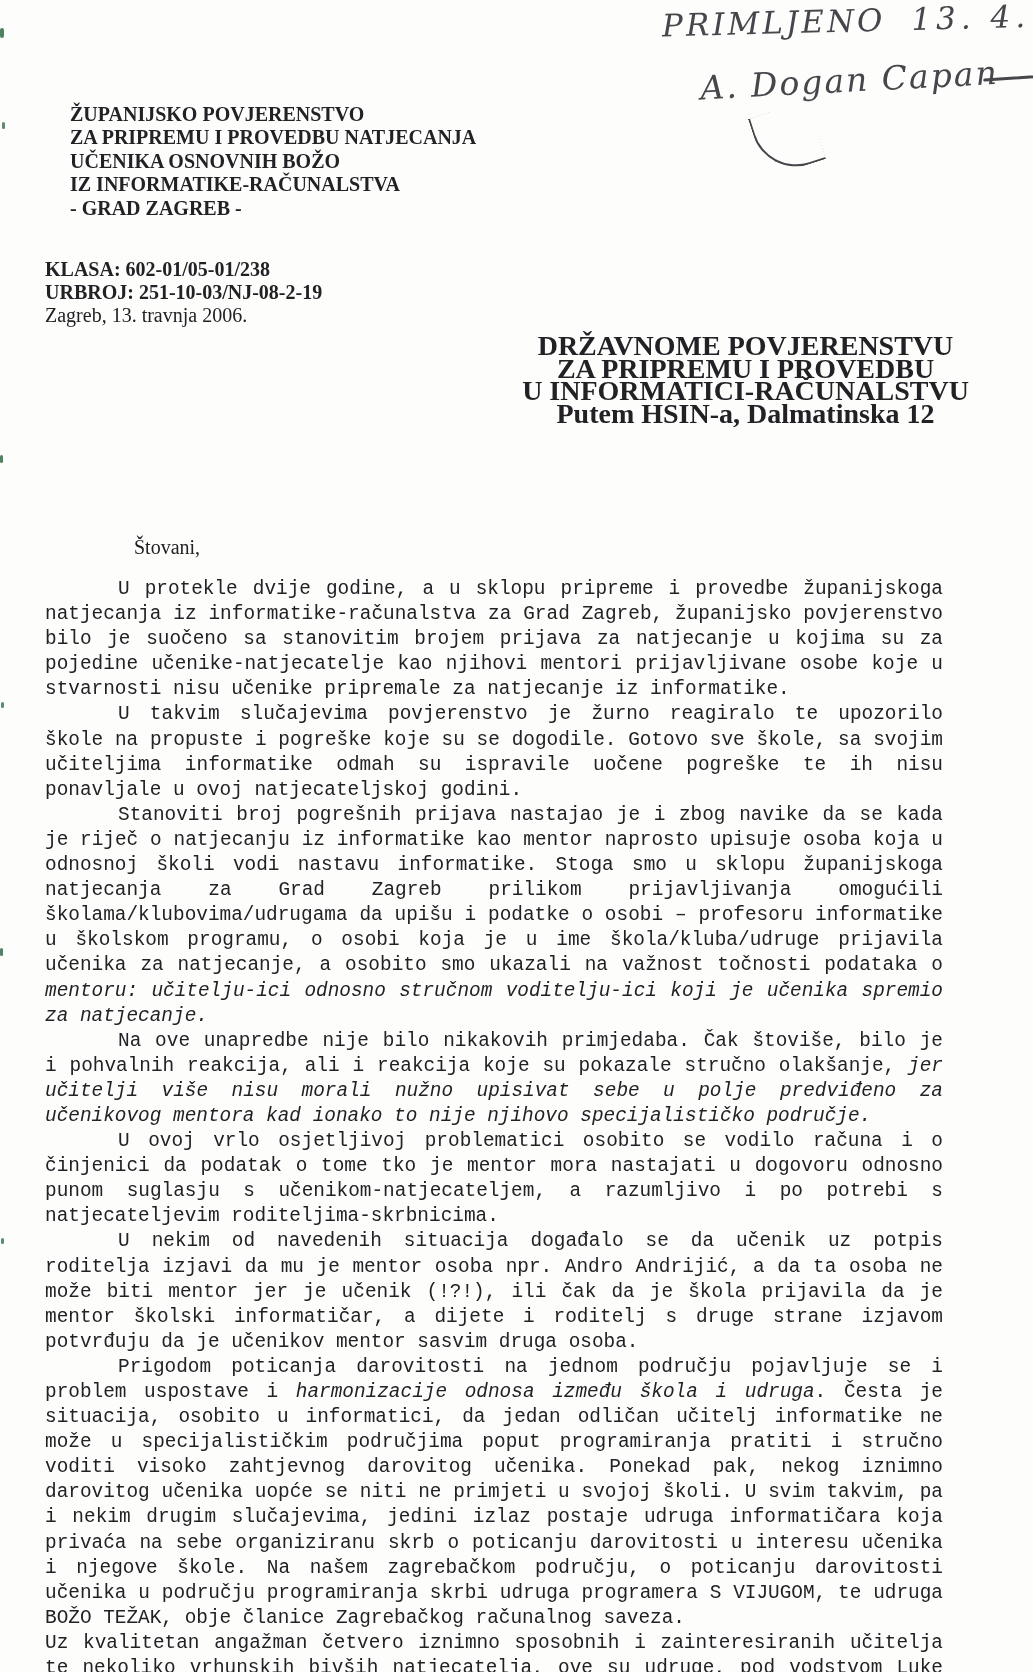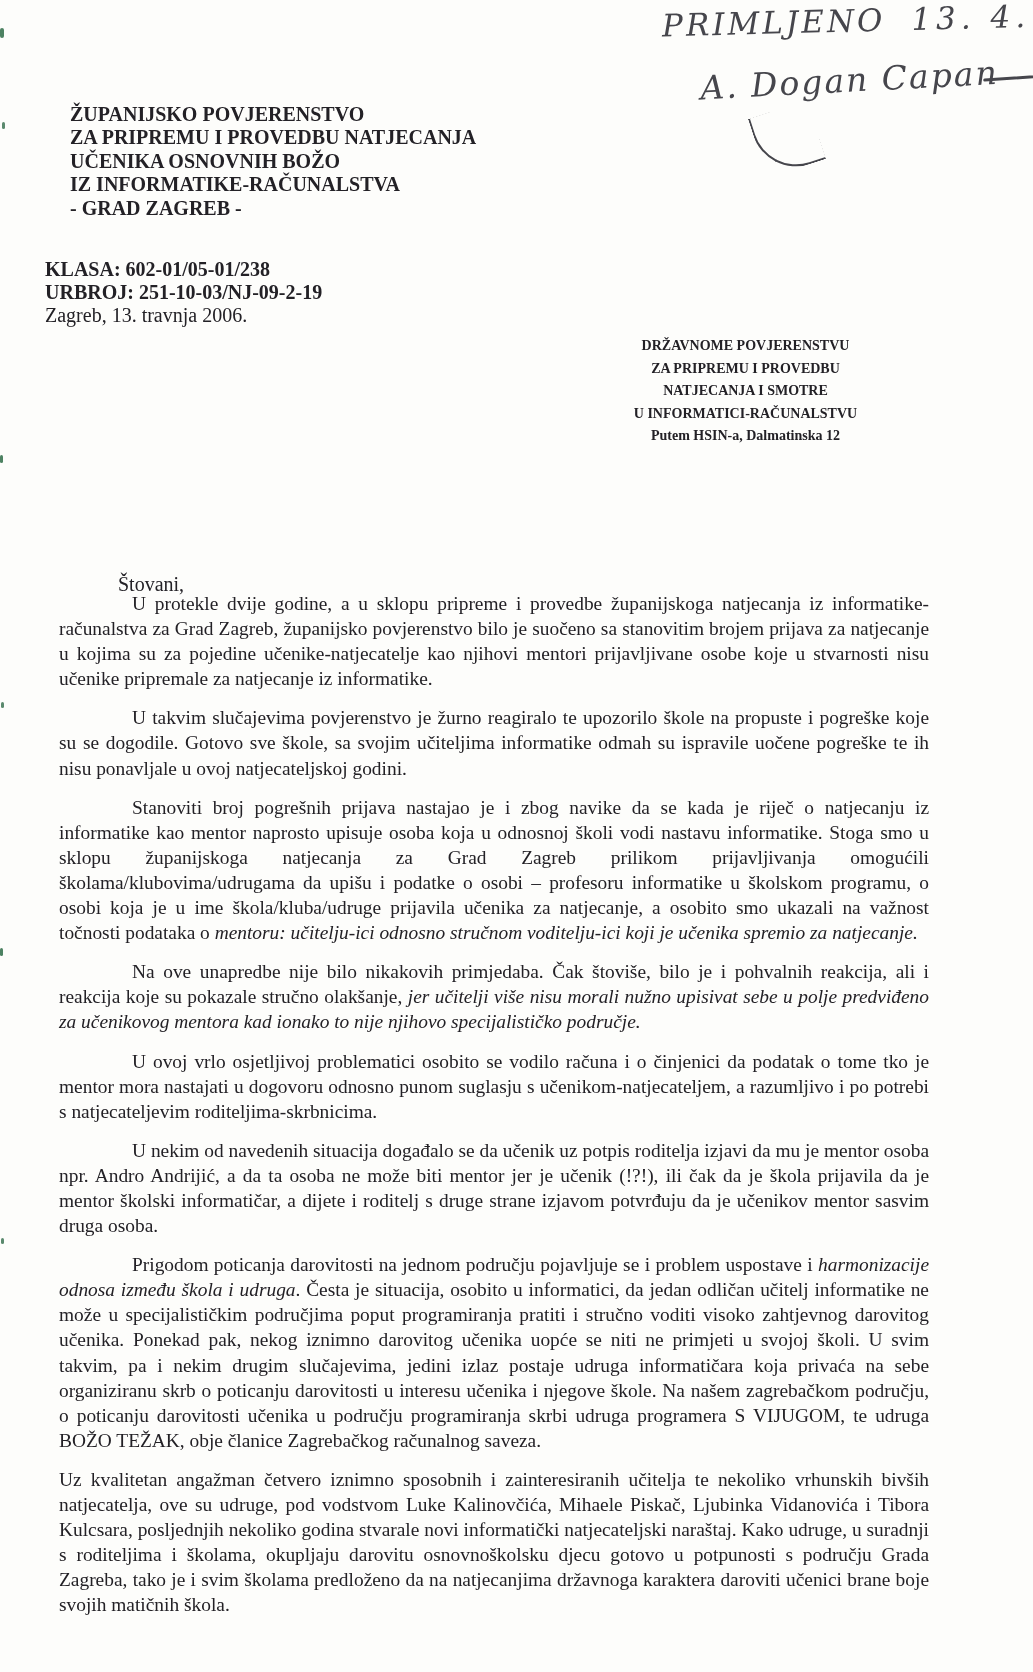--- a/index.html
+++ b/index.html
@@ -81,40 +81,39 @@
     line-height: 23px;
   }
   .reference .bold { font-weight: bold; }
   .recipient {
     position: absolute;
     top: 335px;
     left: 518px;
     width: 455px;
     text-align: center;
     font-weight: bold;
-    font-size: 14px;
+    font-size: 28px;
     line-height: 22.6px;
   }
   .salutation {
     position: absolute;
     top: 536px;
-    left: 118px;
+    left: 134px;
     font-size: 20px;
-    margin-top: 37px;
   }
   .letter-body {
     position: absolute;
     top: 577px;
     left: 45px;
     width: 898px;
     font-size: 19.4px;
     line-height: 25.1px;
     text-align: justify;
   }
-  .para { margin: 14px; }
+  .para { margin: 0; font-family: Liberation Mono, monospace; }
   .para.indent { text-indent: 73px; }
   .it { font-style: italic; }
 
   
   .speck { position: absolute; border-radius: 2px; }
 </style>
 </head>
 <body>
 
 <div class="page">
@@ -131,28 +130,27 @@
   <div class="sender">
       <div>ŽUPANIJSKO POVJERENSTVO</div>
       <div>ZA PRIPREMU I PROVEDBU NATJECANJA</div>
       <div>UČENIKA OSNOVNIH BOŽO</div>
       <div>IZ INFORMATIKE-RAČUNALSTVA</div>
       <div>- GRAD ZAGREB -</div>
     </div>
 
   <div class="reference">
     <div class="bold">KLASA: 602-01/05-01/238</div>
-    <div class="bold">URBROJ: 251-10-03/NJ-09-2-19</div>
+    <div class="bold">URBROJ: 251-10-03/NJ-08-2-19</div>
     <div>Zagreb, 13. travnja 2006.</div>
   </div>
 
   <div class="recipient">
       <div>DRŽAVNOME POVJERENSTVU</div>
       <div>ZA PRIPREMU I PROVEDBU</div>
-      <div>NATJECANJA I SMOTRE</div>
       <div>U INFORMATICI-RAČUNALSTVU</div>
       <div>Putem HSIN-a, Dalmatinska 12</div>
     </div>
 
   <div class="salutation">Štovani,</div>
 
   <div class="letter-body">
       <p class="para indent"><span>U protekle dvije godine, a u sklopu pripreme i provedbe županijskoga natjecanja iz informatike-računalstva za Grad Zagreb, županijsko povjerenstvo bilo je suočeno sa stanovitim brojem prijava za natjecanje u kojima su za pojedine učenike-natjecatelje kao njihovi mentori prijavljivane osobe koje u stvarnosti nisu učenike pripremale za natjecanje iz informatike.</span></p>
       <p class="para indent"><span>U takvim slučajevima povjerenstvo je žurno reagiralo te upozorilo škole na propuste i pogreške koje su se dogodile. Gotovo sve škole, sa svojim učiteljima informatike odmah su ispravile uočene pogreške te ih nisu ponavljale u ovoj natjecateljskoj godini.</span></p>
       <p class="para indent"><span>Stanoviti broj pogrešnih prijava nastajao je i zbog navike da se kada je riječ o natjecanju iz informatike kao mentor naprosto upisuje osoba koja u odnosnoj školi vodi nastavu informatike. Stoga smo u sklopu županijskoga natjecanja za Grad Zagreb prilikom prijavljivanja omogućili školama/klubovima/udrugama da upišu i podatke o osobi – profesoru informatike u školskom programu, o osobi koja je u ime škola/kluba/udruge prijavila učenika za natjecanje, a osobito smo ukazali na važnost točnosti podataka o </span><span class="it">mentoru: učitelju-ici odnosno stručnom voditelju-ici koji je učenika spremio za natjecanje.</span></p>

